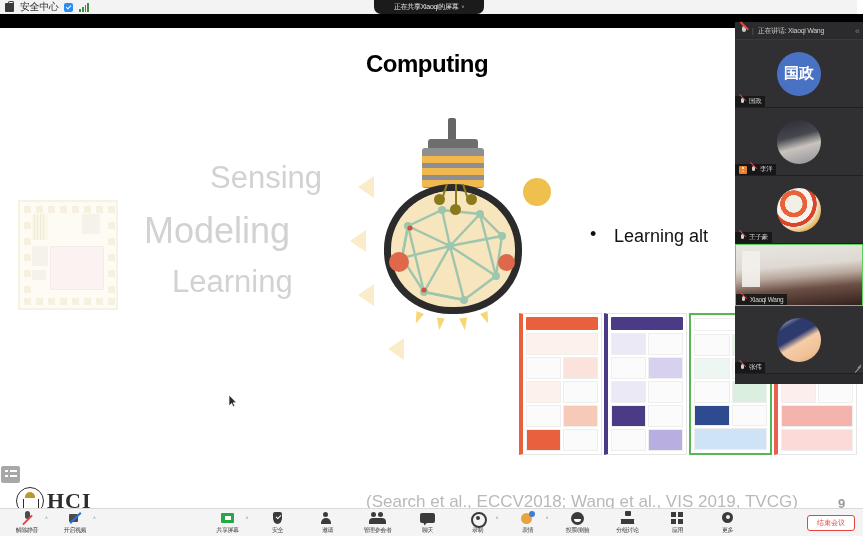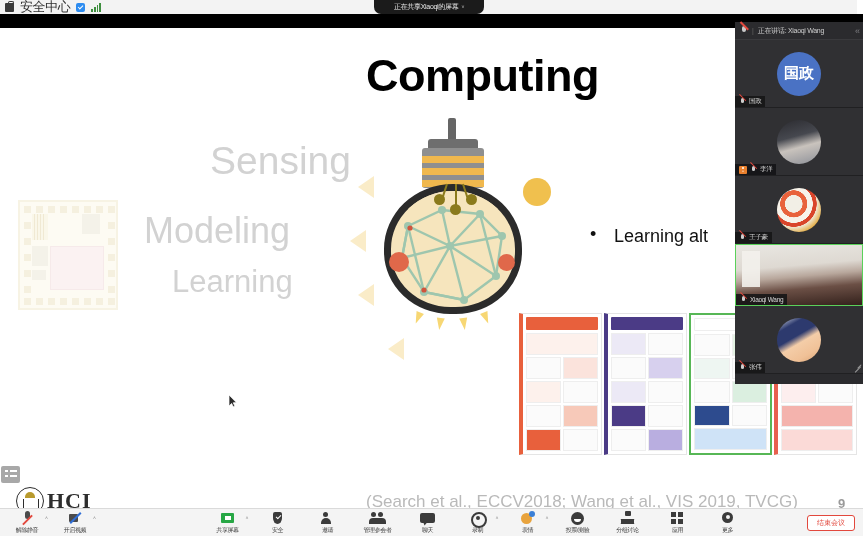--- a/index.html
+++ b/index.html
@@ -7,21 +7,21 @@
     width: 863px; height: 536px; overflow: hidden;
     font-family: "Liberation Sans", sans-serif;
     background: #000;
   }
   #app { position: relative; width: 863px; height: 536px; background: #fff; }
 
   
   .topbar {
     position: absolute; left:0; top:0; width:857px; height:14px;
     background:#f3f3f3; display:flex; align-items:center; gap:6px; padding:0 5px;
-    font-size:13px; color:#303030; z-index:40;
+    font-size:10px; color:#303030; z-index:40;
   }
   .tb-ic { width:9px; height:9px; display:inline-block; position:relative; }
   .tb-lock { background:#3a3a3a; border-radius:1px; }
   .tb-lock:after{content:"";position:absolute;left:2.5px;top:-2px;width:4px;height:4px;border:1.2px solid #3a3a3a;border-bottom:none;border-radius:2px 2px 0 0;}
   .tb-blue { background:#2d8cf0; border-radius:2px; }
   .tb-blue:after{content:"";position:absolute;left:1.6px;top:2.6px;width:4.4px;height:2px;border-left:1.3px solid #fff;border-bottom:1.3px solid #fff;transform:rotate(-45deg);}
   .tb-sig { display:flex; align-items:flex-end; gap:1px; height:9px; }
   .tb-sig i { width:1.6px; background:#3f8f3f; display:block; }
   .tb-sig i:nth-child(1){height:3px}.tb-sig i:nth-child(2){height:5px}
   .tb-sig i:nth-child(3){height:7px}.tb-sig i:nth-child(4){height:9px}
@@ -38,27 +38,27 @@
     color:#e8e8e8; font-size:7px; letter-spacing:-0.3px;
   }
   .meet-pill .ttl{ filter: blur(0.3px); }
   .meet-pill .chev{ font-size:5px; opacity:.8 }
 
   
   .slide { position:absolute; left:0; top:14px; width:863px; height:494px; background:#fff; overflow:hidden; }
 
   .slide-title {
     position:absolute; left:366px; top:36px;
-    font-size:45px; font-weight:bold; color:#000; letter-spacing:-0.5px;
+    font-size:24px; font-weight:bold; color:#000; letter-spacing:-0.5px;
   }
 
   
   .wordcol { position:absolute; left:0; top:0; width:420px; height:360px; }
   .fword { position:absolute; color:#d2d2d2; font-weight:300; white-space:nowrap; }
-  .fw1 { left:210px; top:125px; font-size:39px; }
+  .fw1 { left:210px; top:146px; font-size:31px; }
   .fw2 { left:144px; top:196px; font-size:36px; }
   .fw3 { left:172px; top:250px; font-size:31px; }
   .fw4 { left:108px; top:301px; font-size:31px; }
 
   .tri { position:absolute; width:0;height:0;
          border-top:11px solid transparent; border-bottom:11px solid transparent;
          border-right:16px solid #faecc8; }
   .t1 { left:358px; top:162px; }
   .t2 { left:350px; top:216px; }
   .t3 { left:358px; top:270px; }

